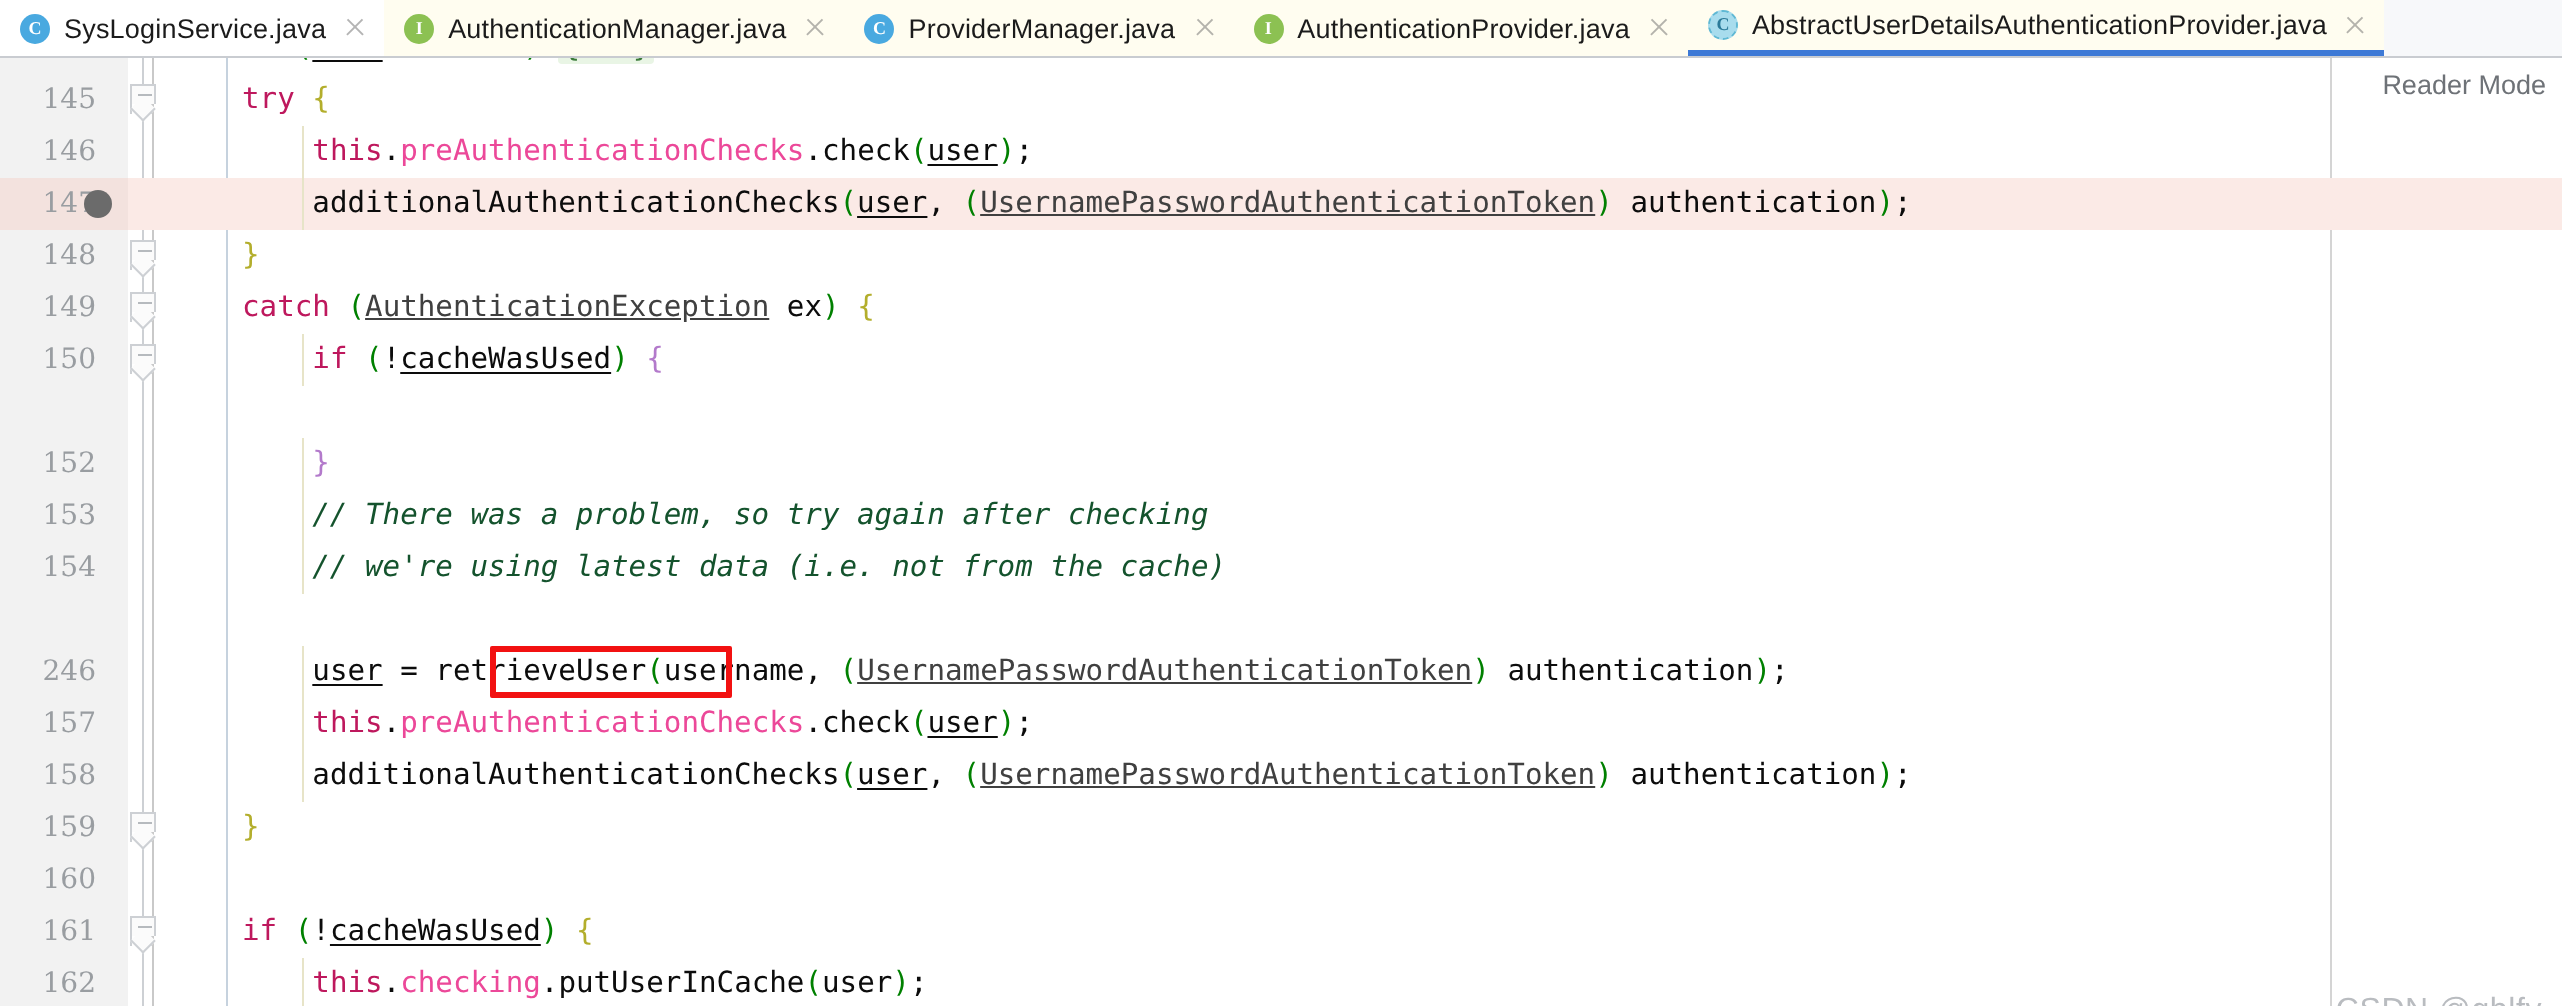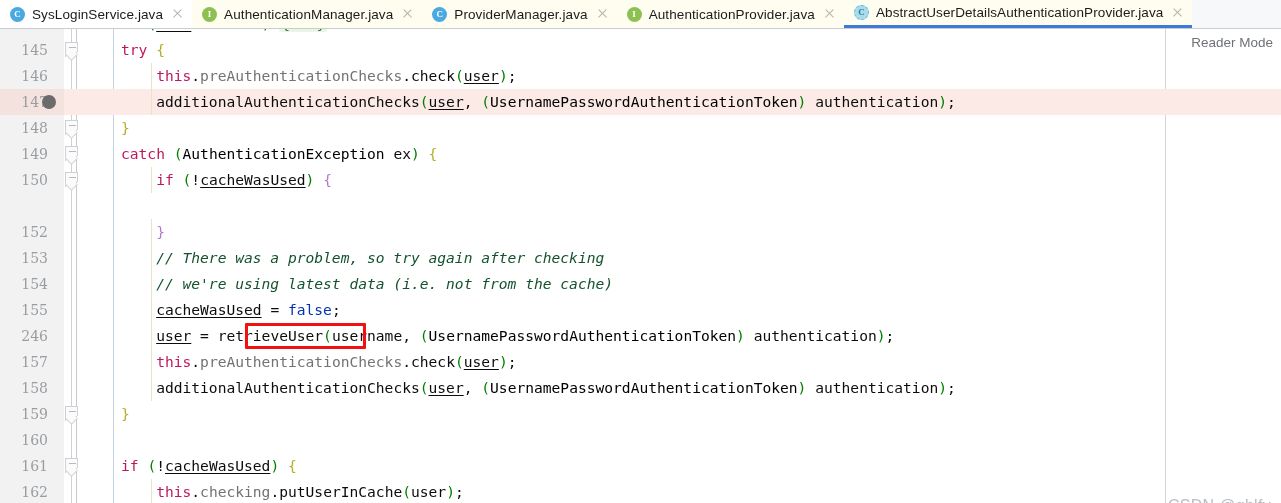--- a/index.html
+++ b/index.html
@@ -212,23 +212,23 @@
   .iguide {
     position: absolute;
     width: 1px;
     background: #e3e5e8;
   }
   .iguide.y { background: #e7e4c8; }
   .iguide.p { background: #ebdcec; }
 
   
   .kw   { color: #be185d; }
-  .fld  { color: #737373; }
+  .fld  { color: #ec4899; }
   .mth  { color: #0c0c0c; }
-  .typ  { color: #000000; }
+  .typ  { color: #404040; text-decoration: underline; }
   .par  { color: #0c0c0c; }
   .brc  { color: #b3ae2c; }
   .brc2 { color: #b37acb; }
   .paren{ color: #008000; }
   .cmt  { color: #14532d; font-style: italic; }
   .var  { color: #0c0c0c; text-decoration: underline; text-underline-offset: 2px; }
   .lit  { color: #0033b3; }
 
   
   .folded {
@@ -389,26 +389,20 @@
     <span class="code cmt">    // There was a problem, so try again after checking</span>
   </div>
 
   <div class="row" style="top:242px">
     <div class="gbg"></div>
     <span class="lnum">154</span>
     <span class="iguide y" style="left:151px;top:0;height:26px"></span>
     <span class="code cmt">    // we're using latest data (i.e. not from the cache)</span>
   </div>
 
-  <div class="row" style="top:268px">
-    <div class="gbg"></div>
-    <span class="lnum">155</span>
-    <span class="iguide y" style="left:151px;top:0;height:26px"></span>
-    <span class="code">    <span class="var">cacheWasUsed</span> = <span class="lit">false</span>;</span>
-  </div>
 
   <div class="row" style="top:294px">
     <div class="gbg"></div>
     <span class="lnum">246</span>
     <span class="iguide y" style="left:151px;top:0;height:26px"></span>
     <span class="code">    <span class="var">user</span> = <span class="mth">retrieveUser</span><span class="paren">(</span><span class="par">username</span>, <span class="paren">(</span><span class="typ">UsernamePasswordAuthenticationToken</span><span class="paren">)</span> <span class="par">authentication</span><span class="paren">)</span>;</span>
   </div>
 
   <div class="row" style="top:320px">
     <div class="gbg"></div>

